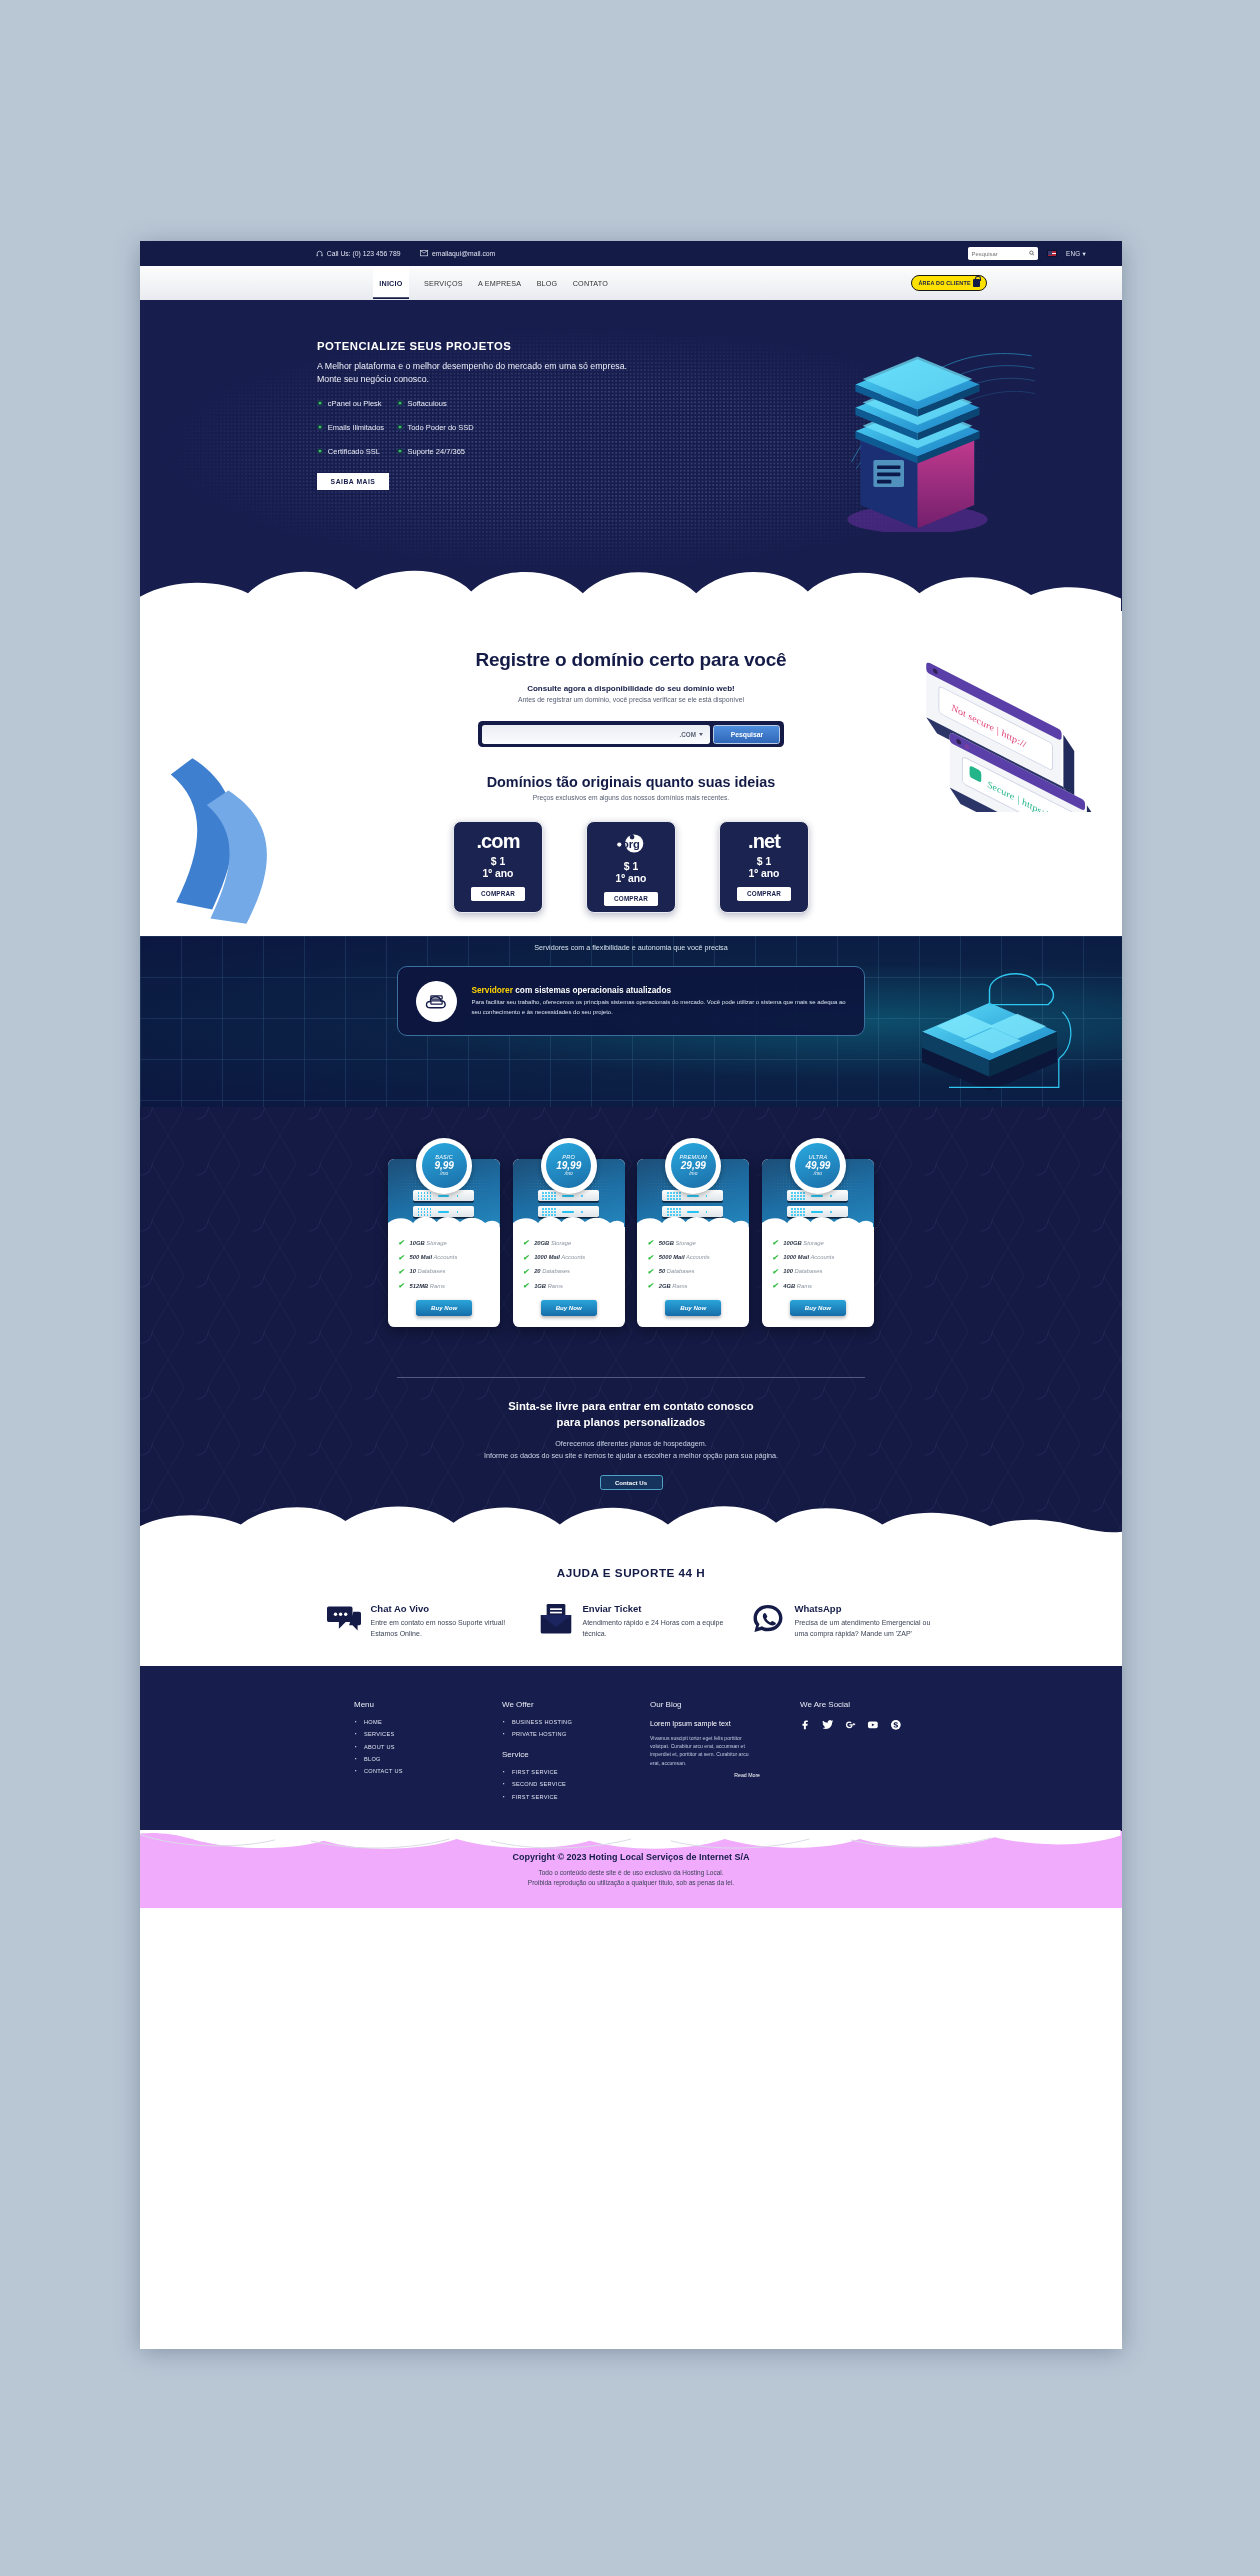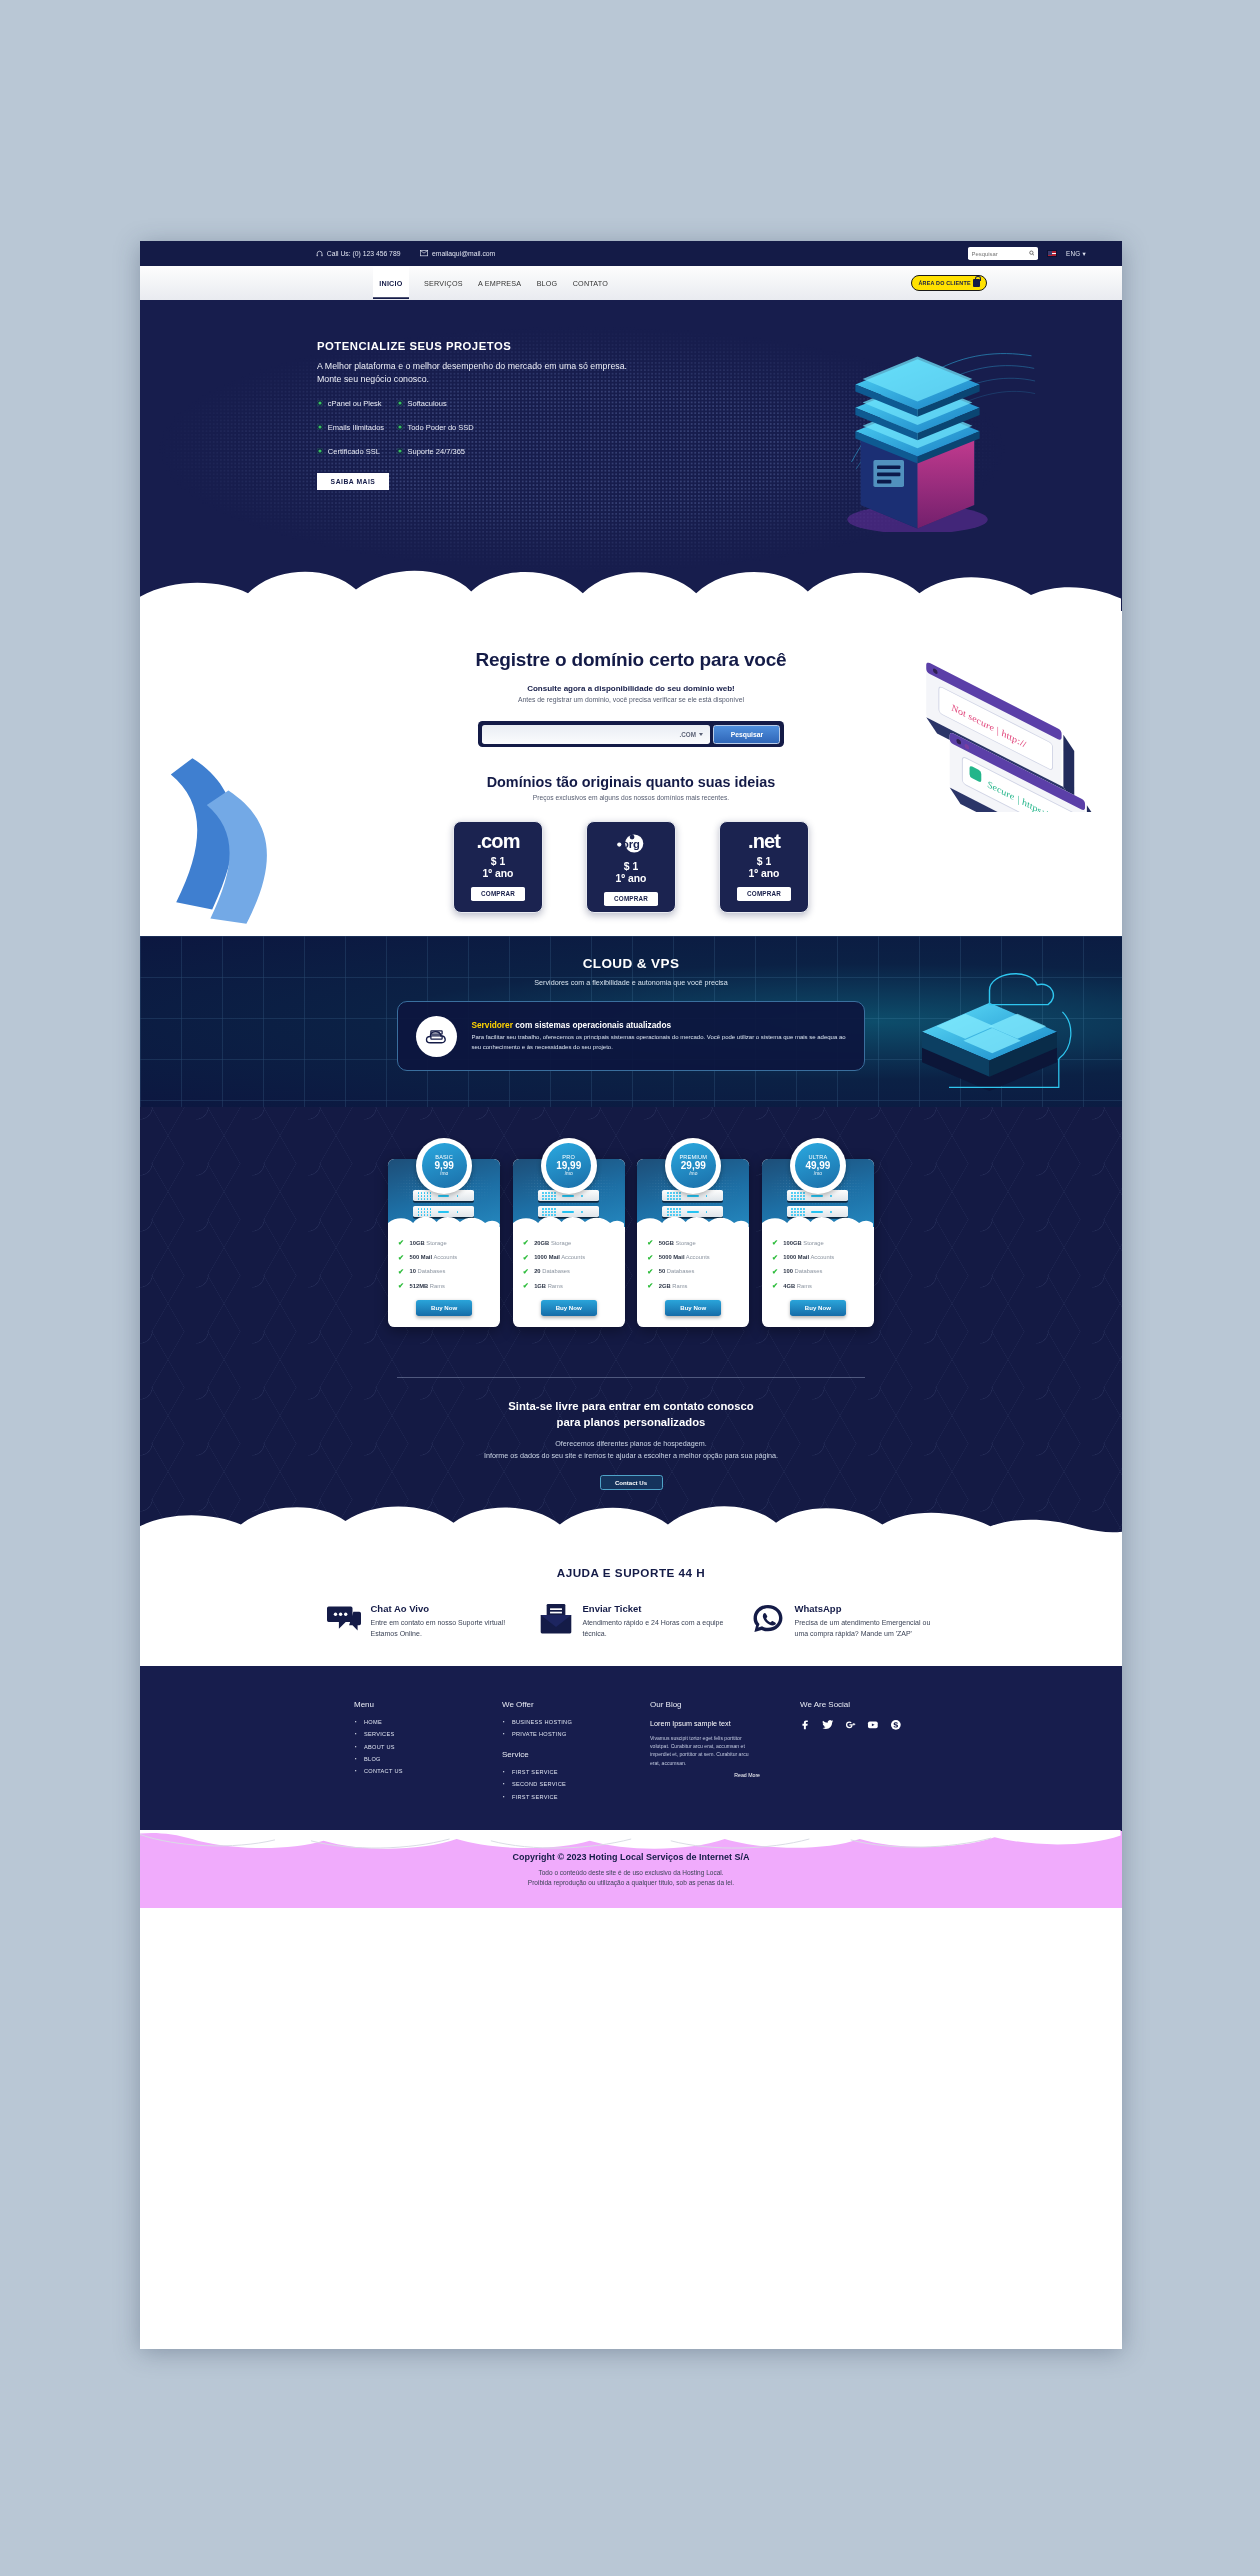--- a/index.html
+++ b/index.html
@@ -96,21 +96,21 @@
 
   
   .plans { background:#141a44; position:relative; padding:52px 0 45px; overflow:hidden; }
   .hexbg { position:absolute; inset:0; opacity:.30;
     background-image:
       radial-gradient(circle at 0 0, transparent 11.7px, rgba(150,170,220,.42) 12px, transparent 13px),
       linear-gradient(60deg, transparent 49%, rgba(150,170,220,.30) 49.6%, transparent 50.3%),
       linear-gradient(-60deg, transparent 49%, rgba(150,170,220,.30) 49.6%, transparent 50.3%);
     background-size:56px 56px, 56px 56px, 56px 56px; }
   .planrow { position:relative; display:flex; justify-content:center; gap:12.6px; }
-  .plan { width:112px; background:#fff; border-radius:6.3px; box-shadow:0 3.6px 12.6px rgba(0,0,0,.35); position:relative; padding-top:0; }
+  .plan { width:112px; background:#fff; border-radius:6.3px; box-shadow:0 3.6px 12.6px rgba(0,0,0,.35); position:relative; padding-top:0;font-style:italic; }
   .plan-top { height:68px; border-radius:6.3px 6.3px 0 0; background:linear-gradient(165deg,#1d4e78 0%,#1d6fa5 55%,#2487be 100%); position:relative; overflow:hidden; }
   .plan-map { position:absolute; inset:0; opacity:.30;
     background-image:radial-gradient(circle, rgba(255,255,255,.5) 0.6px, transparent 0.7px); background-size:2.9px 2.9px;
     -webkit-mask-image:radial-gradient(ellipse 62% 48% at 50% 42%, #000 38%, transparent 74%);
             mask-image:radial-gradient(ellipse 62% 48% at 50% 42%, #000 38%, transparent 74%); }
   .unit { position:absolute; left:25px; width:61px; height:10.8px; background:linear-gradient(to bottom,#fdfdfd,#dfe5ea); border-radius:1.8px; box-shadow:0 1.8px 0 #0d2840; display:flex; align-items:center; padding:0 4.5px; gap:3.6px; }
   .unit .leds { display:grid; grid-template-columns:repeat(5,1.8px); grid-auto-rows:1.8px; gap:1.2px; }
   .unit .leds i { background:#25c3f2; display:block; width:1.8px; height:1.8px; border-radius:50%; }
   .unit .bar { width:11.7px; height:1.8px; background:#25c3f2; border-radius:0.9px; margin-left:2.7px; }
   .unit .pin { width:1.8px;height:1.8px;border-radius:50%;background:#25c3f2; margin-left:3.6px; }
@@ -391,21 +391,20 @@
       <path d="M30 86 L105 118 L180 86 L105 54 Z" fill="url(#cg)"></path>
       <path d="M46 80 L78 94 L110 80 L78 66 Z" fill="#7fe9fd" opacity=".8"></path>
       <path d="M104 80 L136 94 L168 80 L136 66 Z" fill="#7fe9fd" opacity=".8"></path>
       <path d="M76 96 L108 110 L140 96 L108 82 Z" fill="#7fe9fd" opacity=".8"></path>
       <path d="M30 86 L105 118 L105 136 L30 104 Z" fill="#0c3f62"></path>
       <path d="M105 118 L180 86 L180 104 L105 136 Z" fill="#092c49"></path>
       <path d="M105 40 C105 20 150 14 158 34 C175 30 182 48 170 56 L105 56 Z" fill="none" stroke="#2fc6ef" stroke-width="1.6"></path>
       <path d="M186 64 C200 78 198 104 182 116" fill="none" stroke="#2fc6ef" stroke-width="1.4"></path>
       <path d="M182 116 L182 148 L60 148" fill="none" stroke="#2fc6ef" stroke-width="1.4"></path>
     </svg>
-    <div class="cv-title">CLOUD &amp; VPS</div>
     <div class="cv-sub">Servidores com a flexibilidade e autonomia que você precisa</div>
     <div class="cv-panel">
       <div class="cv-badge">
         <svg width="25" height="25" viewBox="0 0 40 40">
           <path d="M10 30 C2 30 2 20 10 20 C10 10 26 10 27 19 C35 18 37 30 28 30 Z" fill="none" stroke="#141b47" stroke-width="2.2"></path>
           <rect x="11" y="11" width="18" height="5" rx="1" fill="none" stroke="#141b47" stroke-width="2"></rect>
           <rect x="11" y="19" width="18" height="5" rx="1" fill="none" stroke="#141b47" stroke-width="2"></rect>
         </svg>
       </div>
       <div>

